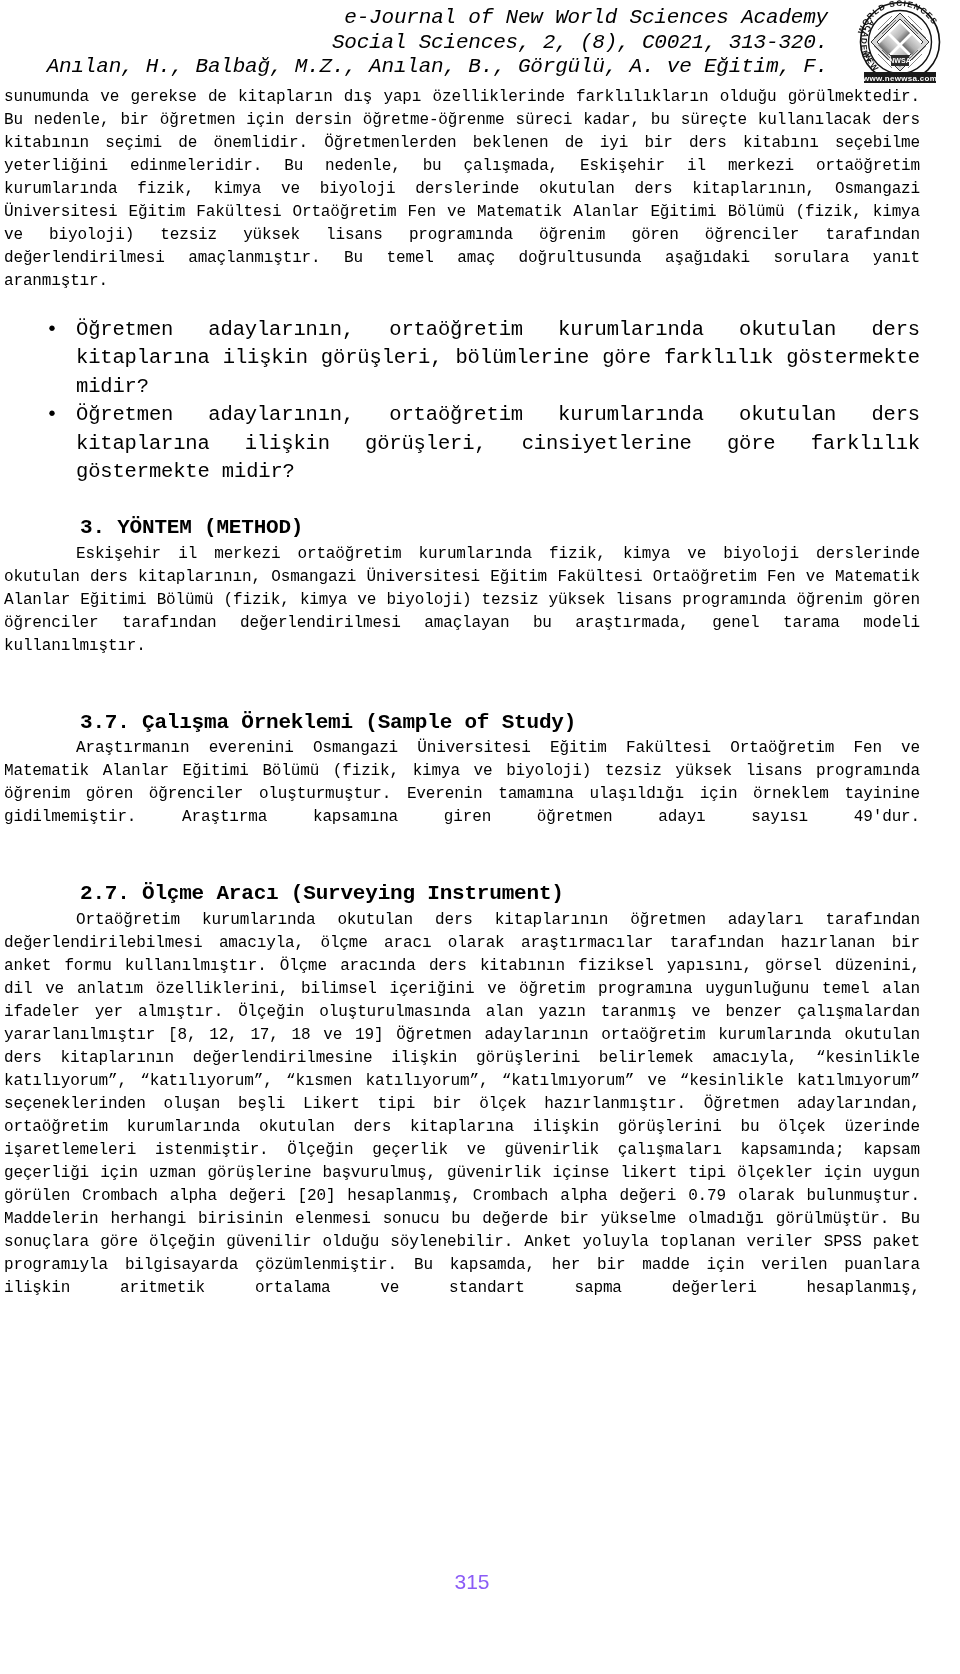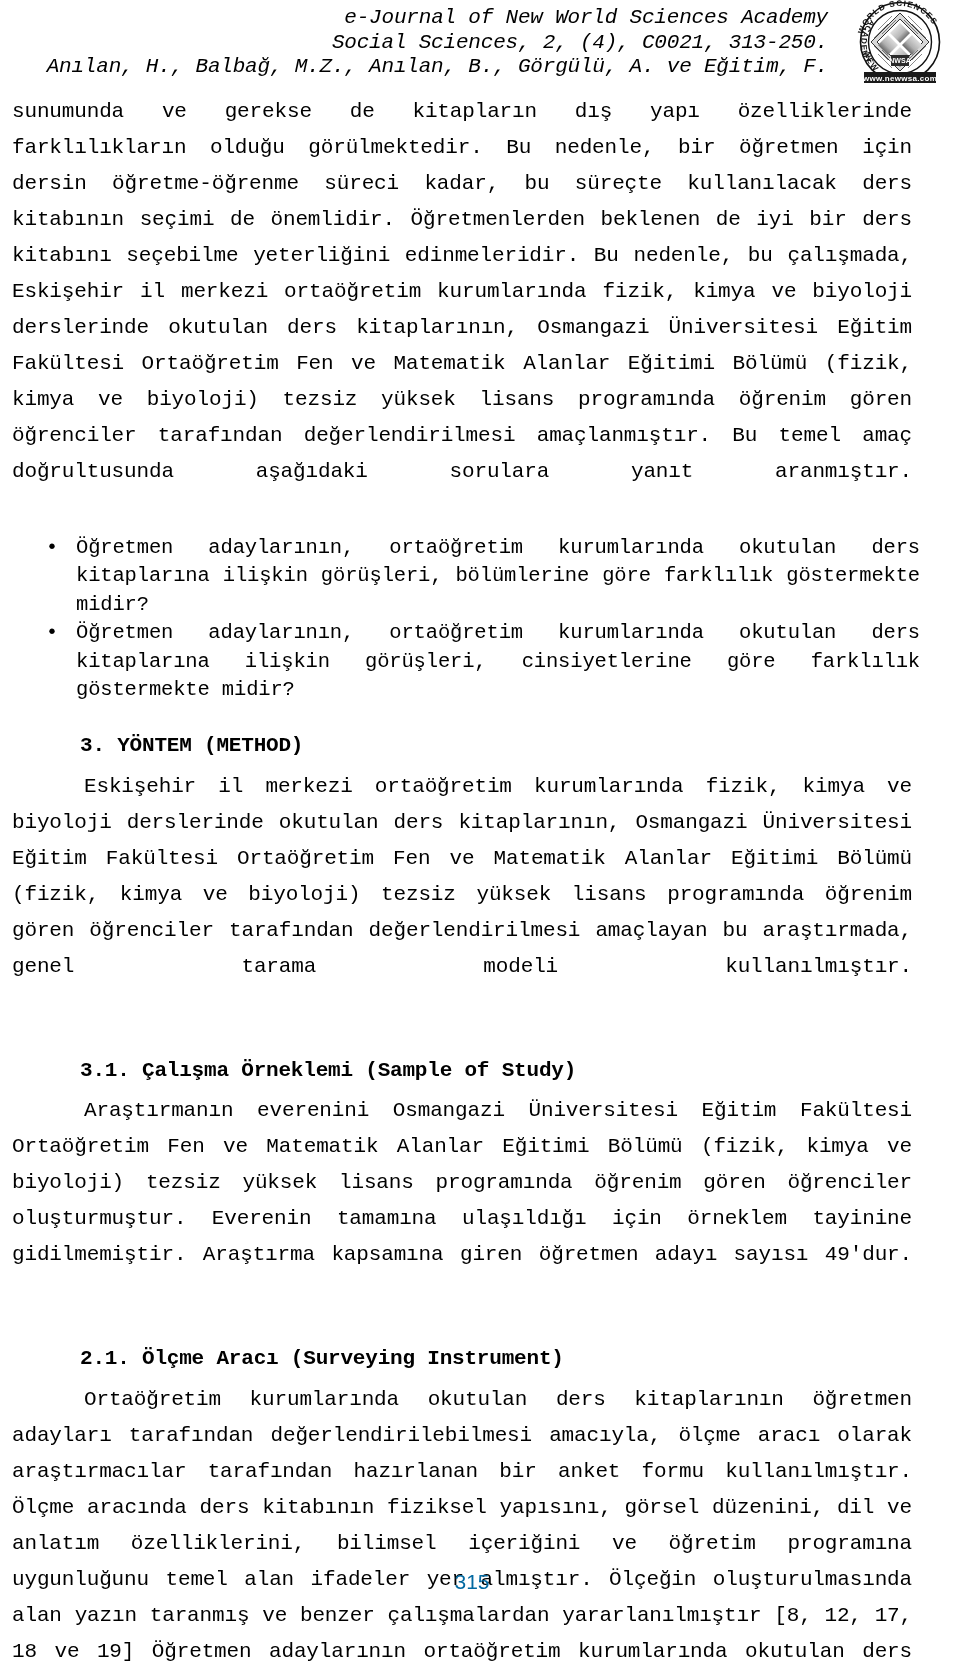--- a/index.html
+++ b/index.html
@@ -51,23 +51,23 @@
 
   
   .content {
     position: absolute;
     top: 86px;
     left: 4px;
     width: 916px;
   }
 
   p.body {
-    margin: 8px;
-    font-size: 21px;
-    line-height: 36px;
+    margin: 0;
+    font-size: 16px;
+    line-height: 23px;
     text-align: justify;
     text-justify: inter-word;
     letter-spacing: -0.15px;
     word-spacing: 0px;
     hyphens: none;
   }
 
   
   .justify-all { text-align: justify; }
   .justify-all::after {
@@ -114,31 +114,31 @@
 
   
   .folio {
     position: absolute;
     left: 0;
     right: 16px;
     bottom: 18px;
     text-align: center;
     font-size: 21px;
     font-family: "Liberation Sans", sans-serif;
-    color: #0369a1;
+    color: #8b5cf6;
   }
 </style>
 </head>
 <body>
 
 <div class="page">
 
   <div class="runhead">
     <div>e-Journal of New World Sciences Academy</div>
-    <div>Social Sciences, 2, (4), C0021, 313-250.</div>
+    <div>Social Sciences, 2, (8), C0021, 313-320.</div>
     <div>Anılan, H., Balbağ, M.Z., Anılan, B., Görgülü, A. ve Eğitim, F.</div>
   </div>
 
   <div class="logo-wrap">
     <svg width="104" height="84" viewBox="0 0 104 84">
       <defs>
         <path id="arcTop" d="M 14 44 A 38 38 0 0 1 90 44"></path>
         <path id="arcBot" d="M 16 46 A 36 36 0 0 0 88 46"></path>
         <linearGradient id="dg1" x1="0" y1="0" x2="1" y2="1">
           <stop offset="0%" stop-color="#ffffff"></stop>
@@ -214,25 +214,25 @@
       </li>
     </ul>
 
     <div class="gap-sm"></div>
 
     <h3 class="heading">3. YÖNTEM (METHOD)</h3>
     <p class="body justify-all"><span class="indent-first"></span><span>Eskişehir il merkezi ortaöğretim kurumlarında fizik, kimya ve biyoloji derslerinde okutulan ders kitaplarının, Osmangazi Üniversitesi Eğitim Fakültesi Ortaöğretim Fen ve Matematik Alanlar Eğitimi Bölümü (fizik, kimya ve biyoloji) tezsiz yüksek lisans programında öğrenim gören öğrenciler tarafından değerlendirilmesi amaçlayan bu araştırmada, genel tarama modeli kullanılmıştır.</span></p>
 
     <div class="gap-sm"></div>
 
-    <h3 class="heading">3.1. Çalışma Örneklemi (Sample of Study)</h3>
+    <h3 class="heading">3.7. Çalışma Örneklemi (Sample of Study)</h3>
     <p class="body justify-all"><span class="indent-first"></span><span>Araştırmanın everenini Osmangazi Üniversitesi Eğitim Fakültesi Ortaöğretim Fen ve Matematik Alanlar Eğitimi Bölümü (fizik, kimya ve biyoloji) tezsiz yüksek lisans programında öğrenim gören öğrenciler oluşturmuştur. Everenin tamamına ulaşıldığı için örneklem tayinine gidilmemiştir. Araştırma kapsamına giren öğretmen adayı sayısı 49′dur.</span></p>
 
     <div class="gap-sm"></div>
 
-    <h3 class="heading">2.1. Ölçme Aracı (Surveying Instrument)</h3>
+    <h3 class="heading">2.7. Ölçme Aracı (Surveying Instrument)</h3>
     <p class="body justify-all"><span class="indent-first"></span><span>Ortaöğretim kurumlarında okutulan ders kitaplarının öğretmen adayları tarafından değerlendirilebilmesi amacıyla, ölçme aracı olarak araştırmacılar tarafından hazırlanan bir anket formu kullanılmıştır. Ölçme aracında ders kitabının fiziksel yapısını, görsel düzenini, dil ve anlatım özelliklerini, bilimsel içeriğini ve öğretim programına uygunluğunu temel alan ifadeler yer almıştır. Ölçeğin oluşturulmasında alan yazın taranmış ve benzer çalışmalardan yararlanılmıştır [8, 12, 17, 18 ve 19] Öğretmen adaylarının ortaöğretim kurumlarında okutulan ders kitaplarının değerlendirilmesine ilişkin görüşlerini belirlemek amacıyla, “kesinlikle katılıyorum”, “katılıyorum”, “kısmen katılıyorum”, “katılmıyorum” ve “kesinlikle katılmıyorum” seçeneklerinden oluşan beşli Likert tipi bir ölçek hazırlanmıştır. Öğretmen adaylarından, ortaöğretim kurumlarında okutulan ders kitaplarına ilişkin görüşlerini bu ölçek üzerinde işaretlemeleri istenmiştir. Ölçeğin geçerlik ve güvenirlik çalışmaları kapsamında; kapsam geçerliği için uzman görüşlerine başvurulmuş, güvenirlik içinse likert tipi ölçekler için uygun görülen Crombach alpha değeri [20] hesaplanmış, Crombach alpha değeri 0.79 olarak bulunmuştur. Maddelerin herhangi birisinin elenmesi sonucu bu değerde bir yükselme olmadığı görülmüştür. Bu sonuçlara göre ölçeğin güvenilir olduğu söylenebilir. Anket yoluyla toplanan veriler SPSS paket programıyla bilgisayarda çözümlenmiştir. Bu kapsamda, her bir madde için verilen puanlara ilişkin aritmetik ortalama ve standart sapma değerleri hesaplanmış,</span></p>
 
   </div>
 
   <div class="folio">315</div>
 
 </div>
 
 </body></html>

